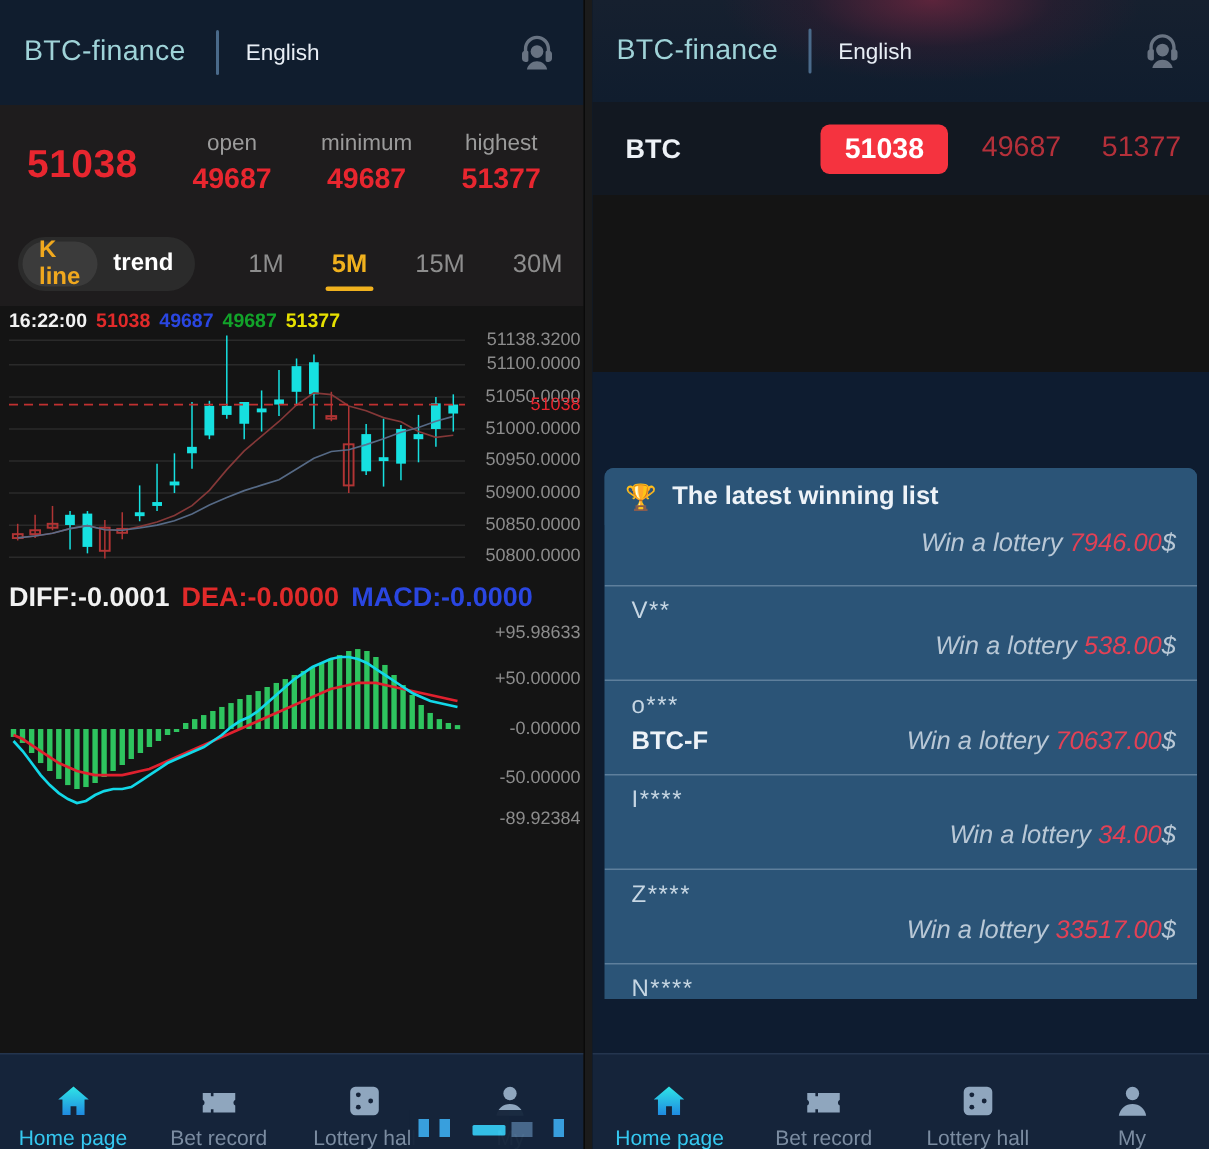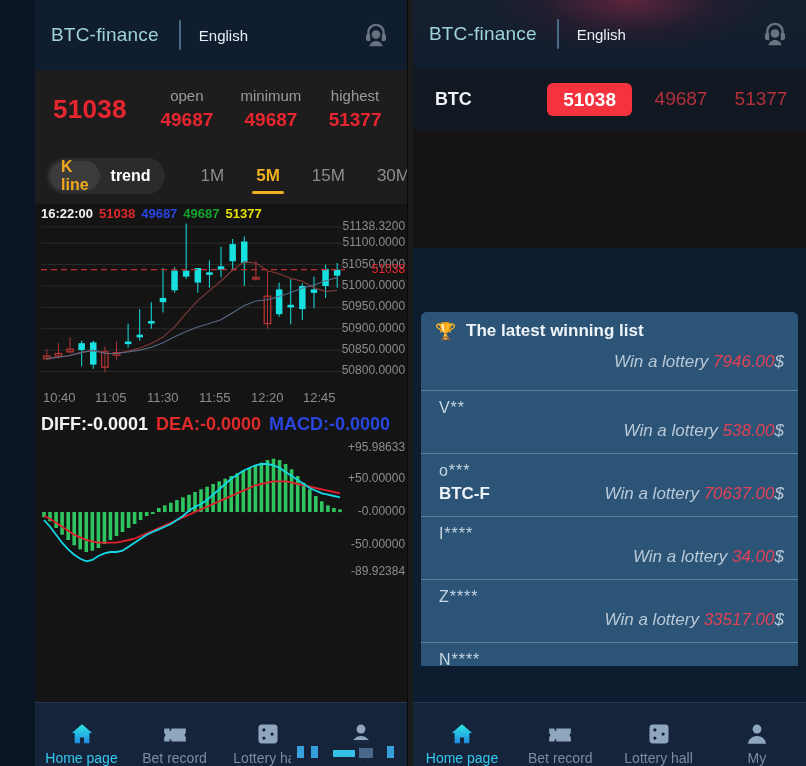--- a/index.html
+++ b/index.html
@@ -1,21 +1,21 @@
 <!DOCTYPE html>
 <html><head>
 <meta charset="utf-8">
 <style>
   * { box-sizing: border-box; margin:0; padding:0; }
   html,body{
     width:806px; height:766px; overflow:hidden;
     background:#0b1624;
     font-family:"Liberation Sans", sans-serif;
   }
-  .screen{ position:relative; width:806px; height:766px; display:flex;padding-left:35px; }
+  .screen{ position:relative; width:806px; height:766px; display:flex; }
 
   
   .panel{ position:relative; height:766px; overflow:hidden; }
   .left-panel{ width:390px; background:#141414; border-right:1px solid #0a0a0a;}
   .gap{ width:5px; background:#1b1b1b; height:766px;}
   .right-panel{ width:411px; background:#0e1c30;}
 
   
   .topbar{
     position:relative; height:70px; display:flex; align-items:center;
@@ -289,28 +289,20 @@
           <div style="top: 52.6027px;">51050.0000</div>
           <div style="top: 73.9726px;">51000.0000</div>
           <div style="top: 95.3425px;">50950.0000</div>
           <div style="top: 116.712px;">50900.0000</div>
           <div style="top: 138.082px;">50850.0000</div>
           <div style="top: 159.452px;">50800.0000</div>
         </div>
       <div class="lastprice" id="lastprice" style="top: 57.7315px;">51038</div>
     </div>
 
-    <div class="xaxis" id="xaxis">
-        <div style="left: 8px;">10:40</div>
-        <div style="left: 60px;">11:05</div>
-        <div style="left: 112px;">11:30</div>
-        <div style="left: 164px;">11:55</div>
-        <div style="left: 216px;">12:20</div>
-        <div style="left: 268px;">12:45</div>
-      </div>
 
     <div class="macdlegend">
       <span class="md-diff">DIFF:-0.0001</span><span class="md-dea">DEA:-0.0000</span><span class="md-macd">MACD:-0.0000</span>
     </div>
 
     <div class="macdwrap" style="height:150px">
       <svg id="macdsvg" width="390" height="150">
           <rect x="7.2" y="76.0" width="3.6" height="5.3" fill="#2ec45f"></rect>
           <rect x="13.2" y="76.0" width="3.6" height="9.3" fill="#2ec45f"></rect>
           <rect x="19.3" y="76.0" width="3.6" height="16.0" fill="#2ec45f"></rect>

